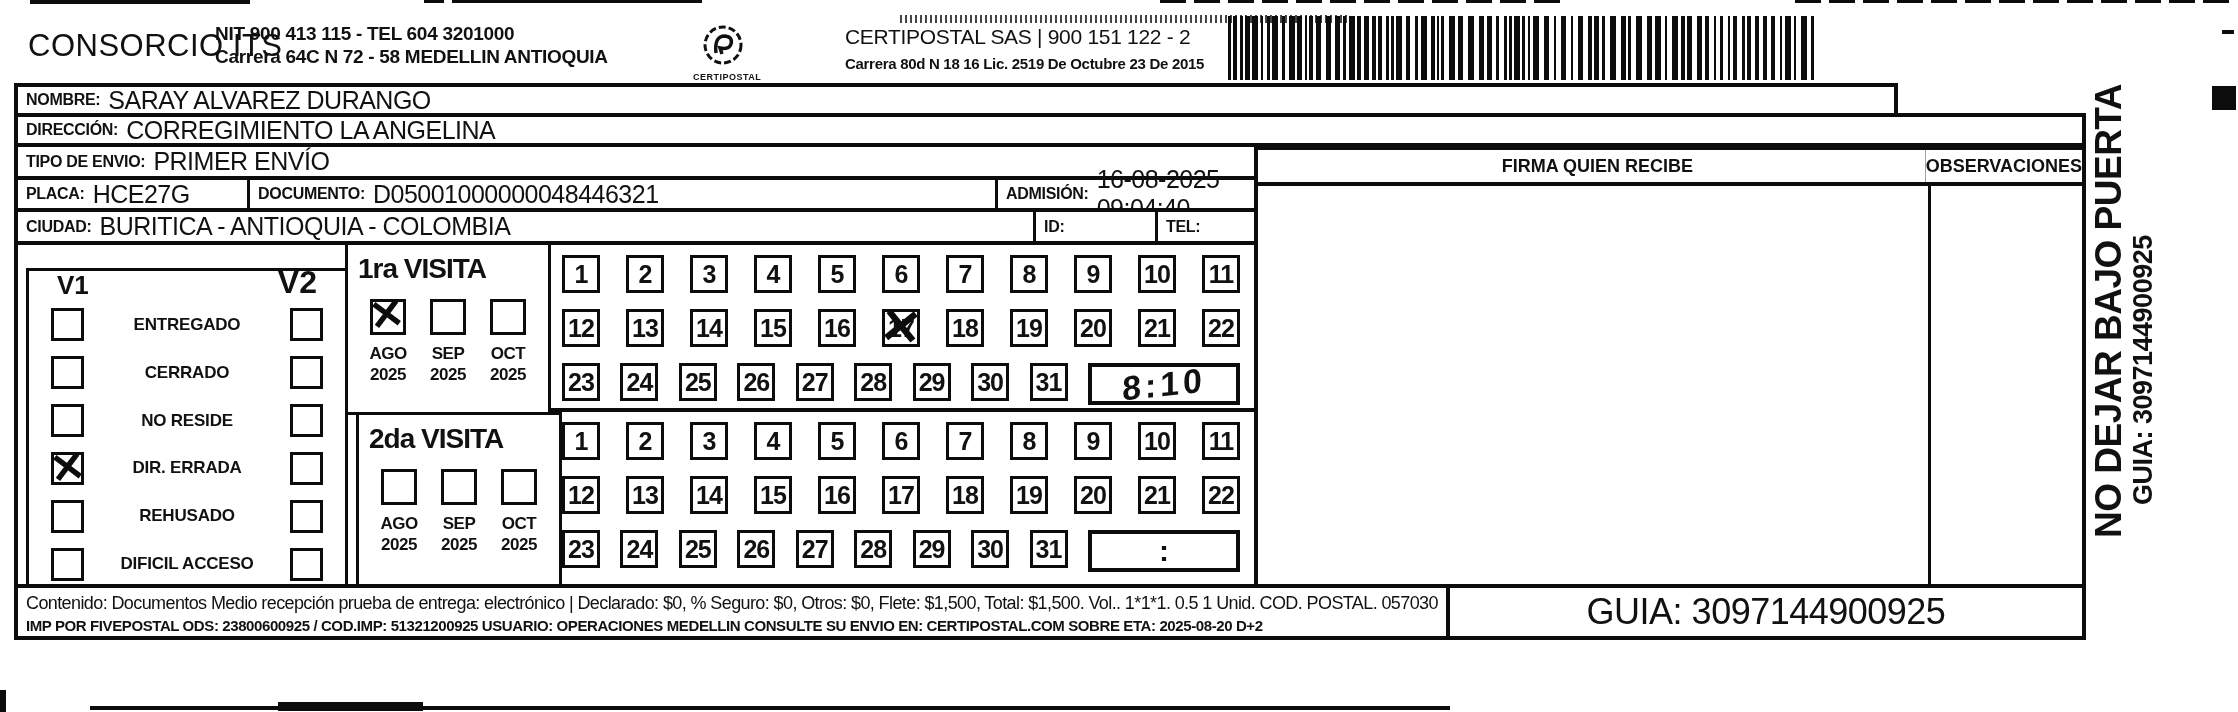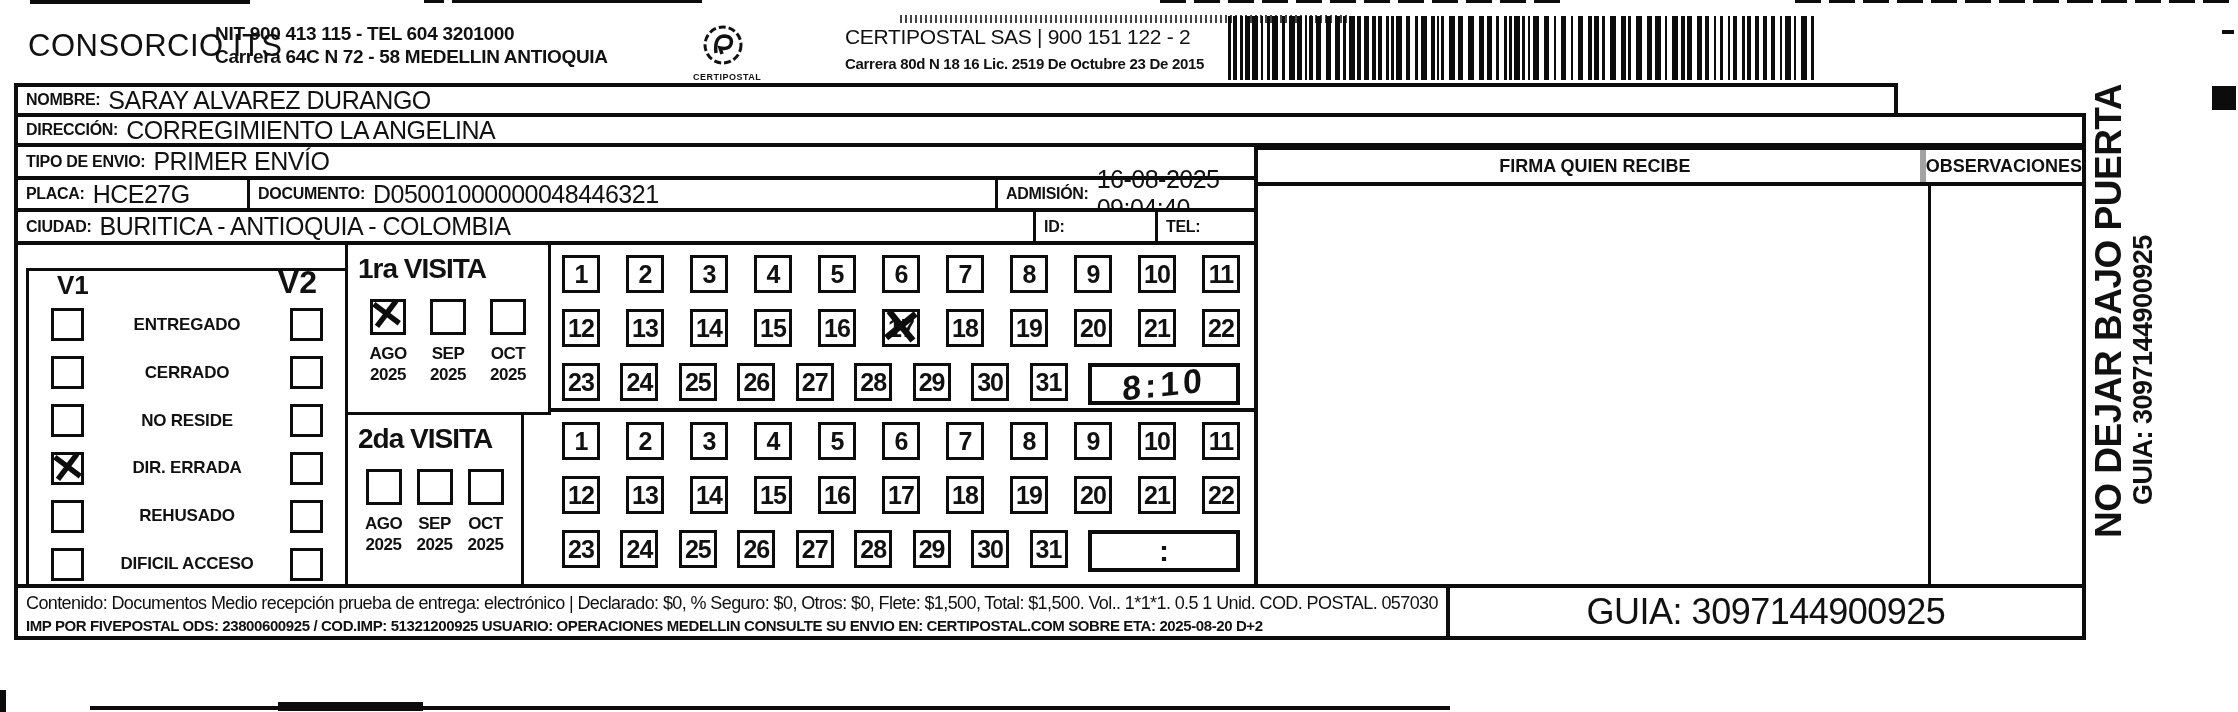--- a/index.html
+++ b/index.html
@@ -264,21 +264,21 @@
             <div class="monthname">SEP</div>
             <div class="monthyear">2025</div>
           </div>
           <div class="monthcol">
             <span class="cb" style="width: 36px; height: 36px; margin-bottom: 8px;"></span>
             <div class="monthname">OCT</div>
             <div class="monthyear">2025</div>
           </div>
         </div>
       </div>
-    <div class="bx3" id="months-1" style="left:327px;top:167px;width:179px;height:180px;border-bottom:none;">
+    <div class="bx3" id="months-1" style="left:338px;top:167px;width:206px;height:180px;border-bottom:none;">
         <div style="font-size: 28px; font-weight: bold; letter-spacing: -1px; padding: 8px 0px 0px 10px;">2da VISITA</div>
         <div style="display: flex; justify-content: space-between; padding: 14px 10px 0px;">
           <div class="monthcol">
             <span class="cb" style="width: 36px; height: 36px; margin-bottom: 8px;"></span>
             <div class="monthname">AGO</div>
             <div class="monthyear">2025</div>
           </div>
           <div class="monthcol">
             <span class="cb" style="width: 36px; height: 36px; margin-bottom: 8px;"></span>
             <div class="monthname">SEP</div>
@@ -373,21 +373,21 @@
           <div class="daybox">31</div>
           <div class="timebox">
             <span>:</span>
           </div>
         </div>
       </div>
   </div>
 
   <div class="bx" style="left:1254px;top:146px;width:832px;height:442px;">
     <div style="display:flex;height:32px;border-bottom:4px solid #0c0c0c;">
-      <div class="colhead" style="width:670px;border-right:6px solid #a3a3a3;display:flex;align-items:center;justify-content:center;padding-left:12px;">FIRMA QUIEN RECIBE</div>
+      <div class="colhead" style="width:670px;border-right:1px solid #a3a3a3;display:flex;align-items:center;justify-content:center;padding-left:12px;">FIRMA QUIEN RECIBE</div>
       <div class="colhead" style="flex:1;display:flex;align-items:center;justify-content:center;border-radius:13px;">OBSERVACIONES</div>
     </div>
     <div style="display:flex;height:calc(100% - 36px);">
       <div style="width:670px;border-right:3px solid #0c0c0c;"></div>
       <div style="flex:1;"></div>
     </div>
   </div>
 
   <div class="bx" style="left:14px;top:584px;width:1436px;height:56px;">
     <div style="padding:5px 8px 0 8px;">

